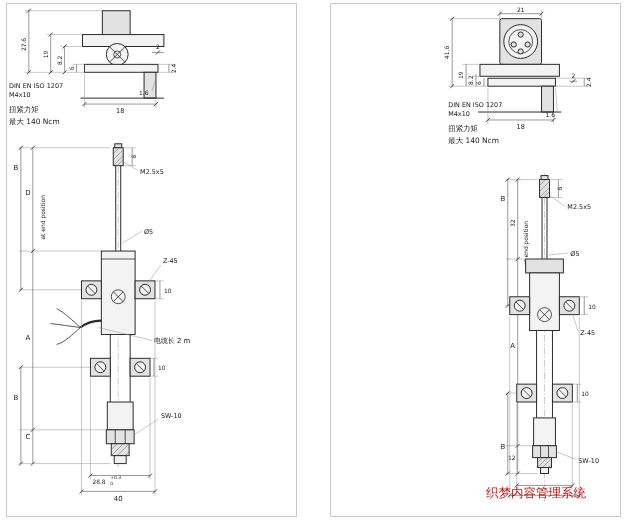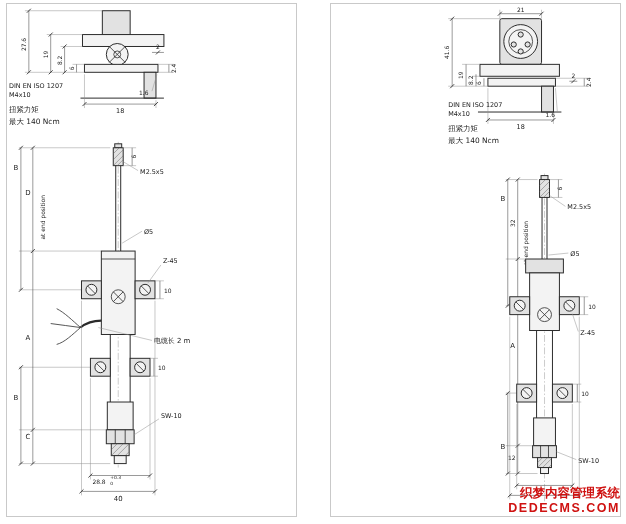--- a/index.html
+++ b/index.html
@@ -16,22 +16,22 @@
   .ln2{stroke:#2b2b2b;stroke-width:0.8;fill:none}
   .thin{stroke:#8f8f8f;stroke-width:0.5;fill:none}
   .dim{stroke:#555;stroke-width:0.6;fill:none}
   .tick{stroke:#333;stroke-width:0.9;fill:none}
   .part{fill:#e2e2e2;stroke:#2b2b2b;stroke-width:1}
   .part2{fill:#f3f3f3;stroke:#2b2b2b;stroke-width:1}
   .nofill{fill:none}
   .hatchln{stroke:#666;stroke-width:0.5}
   .cable{stroke:#2b2b2b;stroke-width:2.2;fill:none}
   .cl{stroke:#999;stroke-width:0.5;stroke-dasharray:7 2 1.5 2;fill:none}
-  .watermark{position:absolute;left:452px;top:486px;width:168px;text-align:right;
-             color:#cf1211;font-weight:bold;font-size:12.5px;line-height:15px}
+  .watermark{position:absolute;left:452px;top:486px;width:168px;text-align:center;
+             color:#cf1211;font-weight:normal;font-size:12.5px;line-height:15px}
   .watermark .wm2{letter-spacing:1.5px}
 </style>
 </head>
 <body>
 
 <div class="page">
 
   <div class="panel" id="panel-left">
     <svg viewBox="0 0 291 514">
 
@@ -382,16 +382,15 @@
           <line class="thin" x1="250" y1="314" x2="250" y2="498"></line>
         <line class="dim" x1="180" y1="494" x2="250" y2="494"></line>
         <line class="tick" x1="178" y1="496" x2="182" y2="492"></line>
           <line class="tick" x1="248" y1="496" x2="252" y2="492"></line>
       </g>
     </svg>
   </div>
 
   <div class="watermark">
     <div class="wm1">织梦内容管理系统</div>
-    <div class="wm2">DEDECMS.COM</div>
   </div>
 
 </div>
 
 </body></html>

